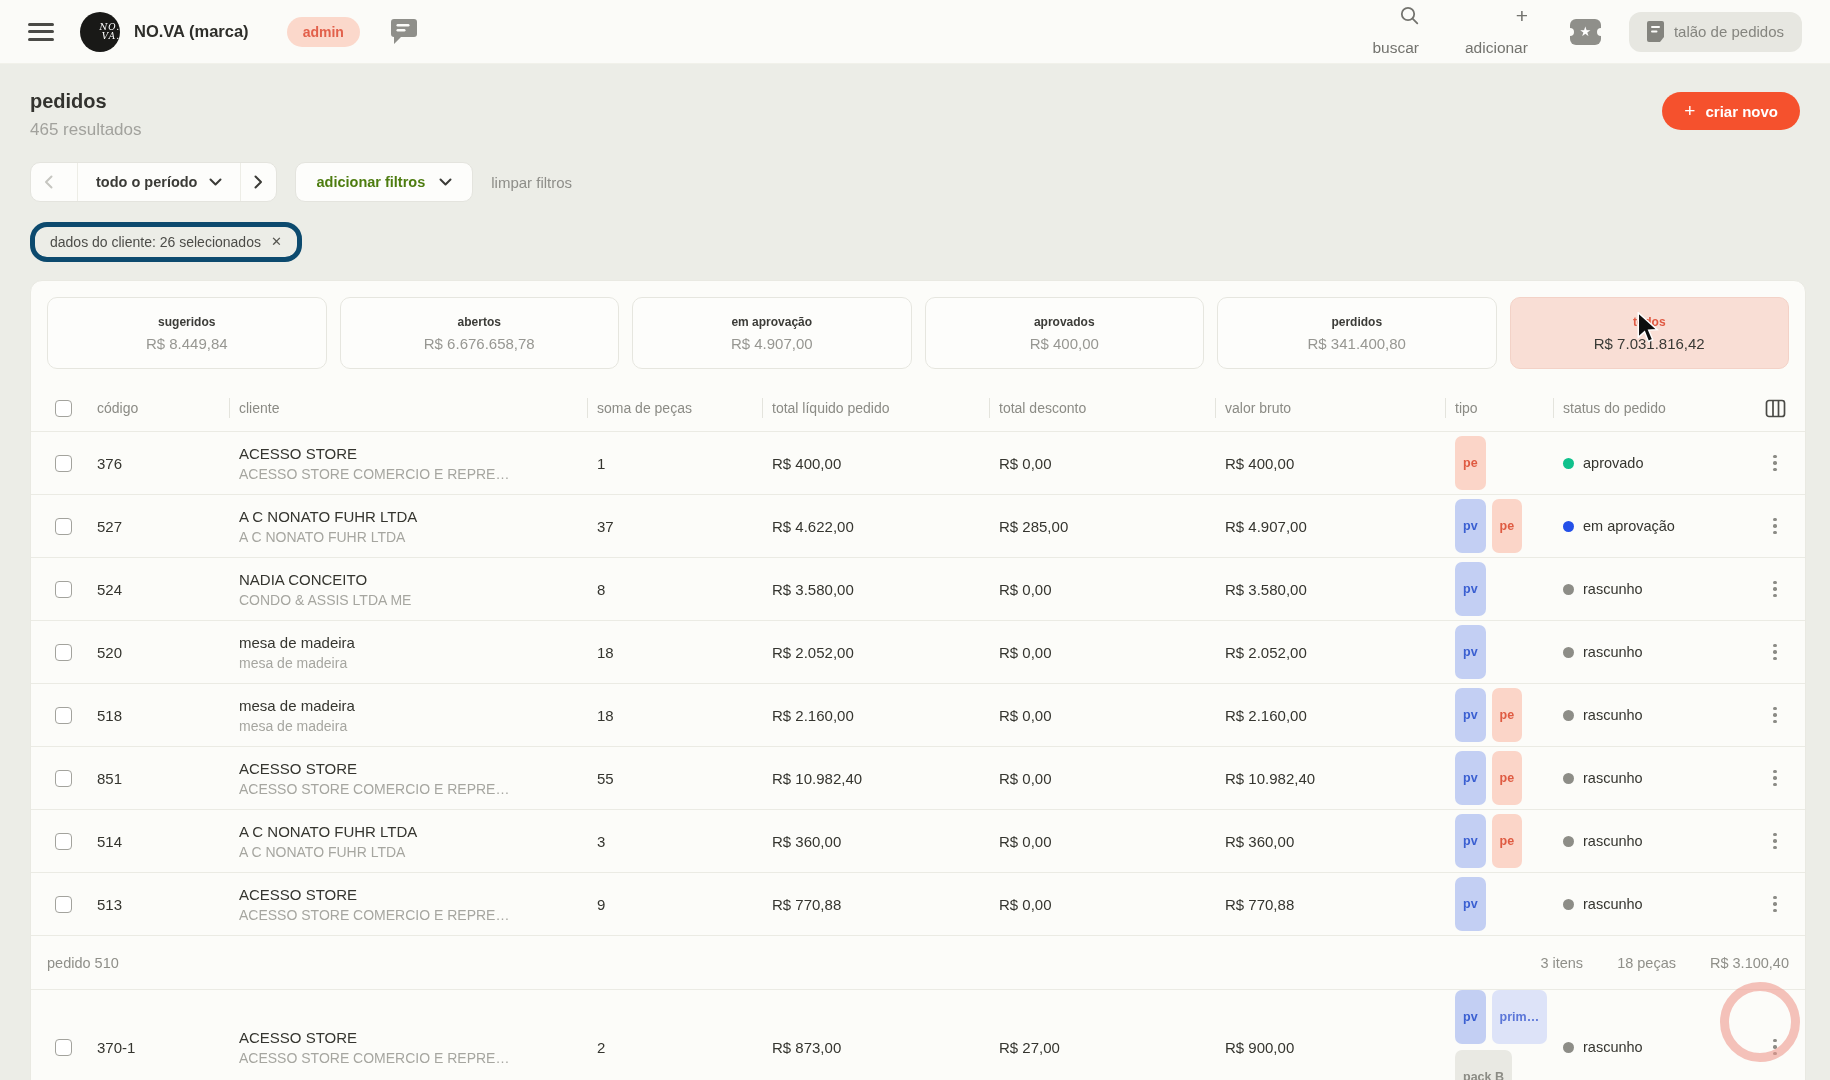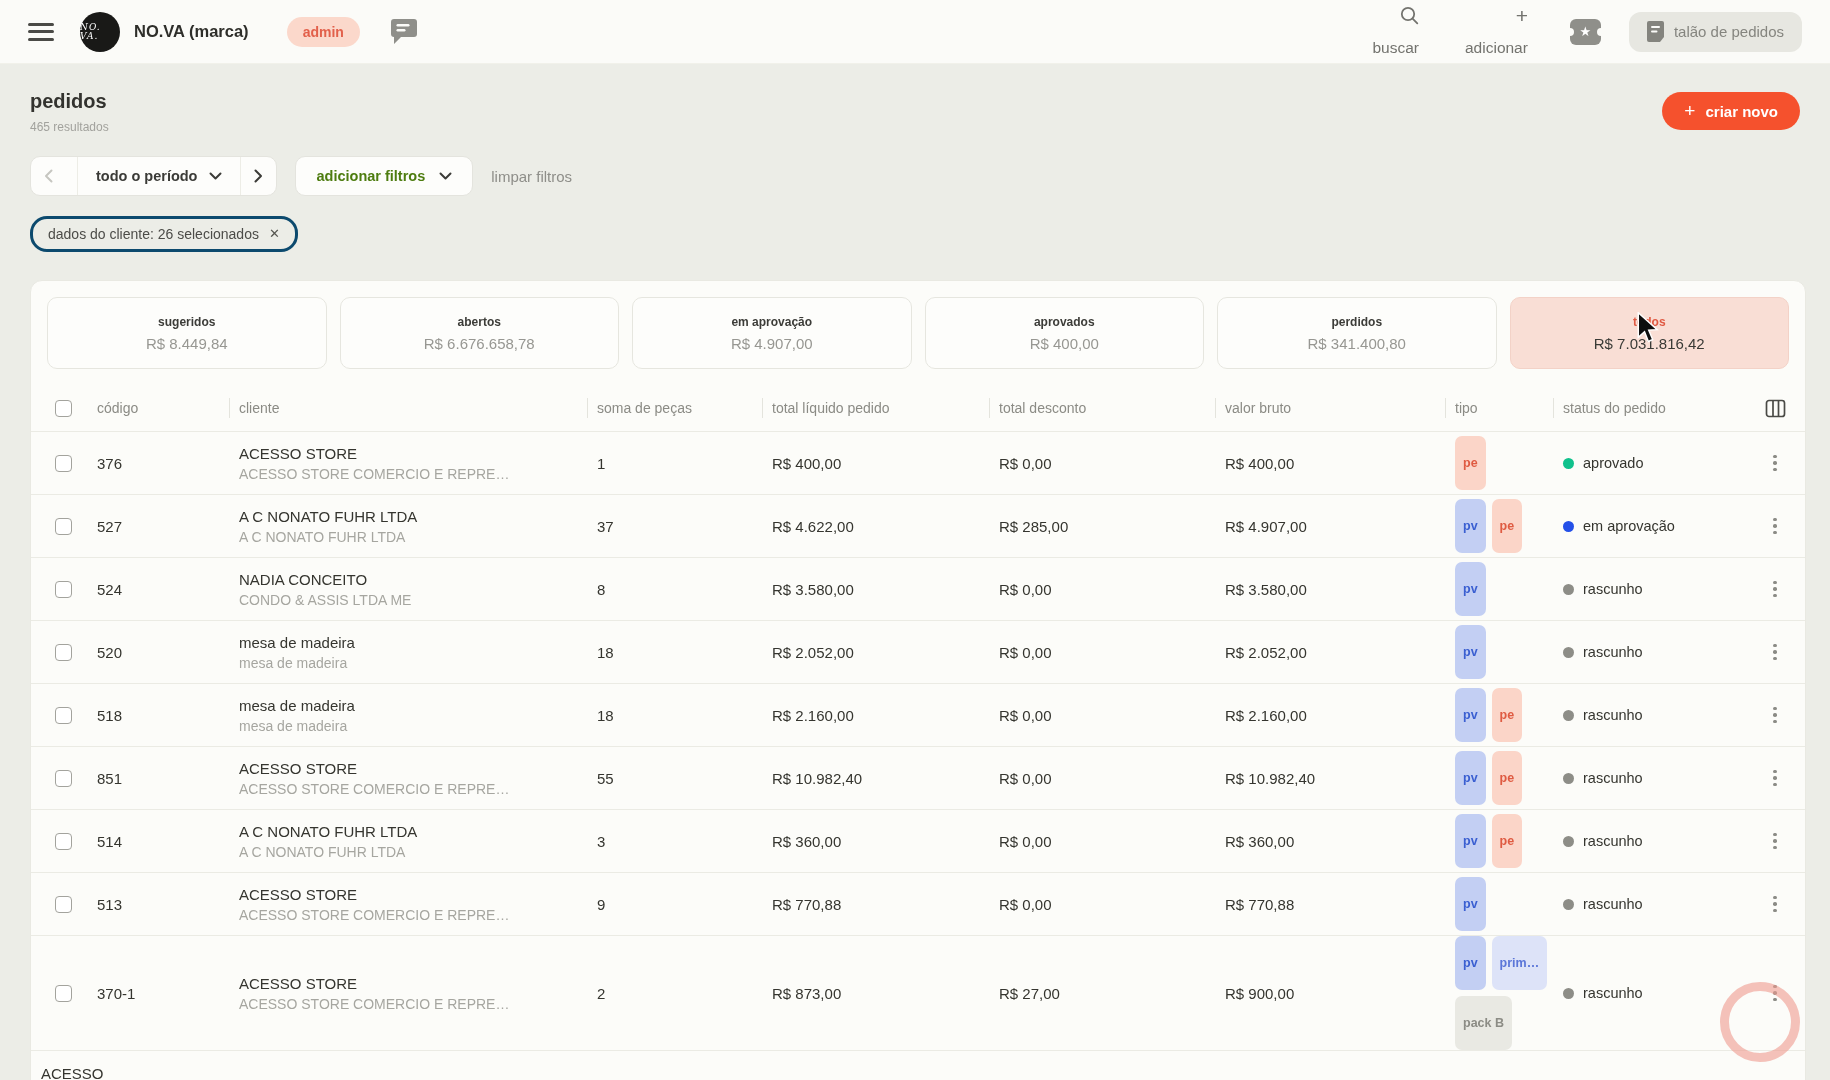--- a/index.html
+++ b/index.html
@@ -12,21 +12,21 @@
   
   .navbar {
     height:64px; background:#fbfbf8; display:flex; align-items:center;
     padding:0 28px; justify-content:space-between; border-bottom:1px solid #f1f1ea;
   }
   .nav-left, .nav-right { display:flex; align-items:center; }
   .hamburger { width:26px; display:flex; flex-direction:column; gap:4.5px; cursor:pointer; }
   .hamburger i { display:block; height:3px; background:#4a4a46; border-radius:2px; }
   .logo {
     width:40px; height:40px; border-radius:50%; background:#191917; margin-left:26px;
-    display:flex; flex-direction:column; align-items:flex-start; justify-content:center;
+    display:flex; flex-direction:column; align-items:flex-end; justify-content:center;
     color:#fff; font-family:"DejaVu Serif",serif; font-style:italic;
     font-size:9px; line-height:9px; letter-spacing:1px;
   }
   .brand { font-size:16.5px; font-weight:700; color:#2e2e2a; margin-left:14px; }
   .role-badge {
     margin-left:38px; background:#fbd8cb; color:#e2604b; font-weight:700;
     font-size:14px; padding:7px 16px; border-radius:16px;
   }
   .chat-btn { margin-left:30px; display:flex; align-items:center; cursor:pointer; }
   .nav-item { display:flex; align-items:flex-end; gap:14px; color:#73736e; font-size:15.5px; cursor:pointer;flex-direction:column; }
@@ -40,21 +40,21 @@
   .ticket span { color:#fff; font-size:13px; }
   .order-pad {
     margin-left:28px; background:#e7e7e1; border-radius:12px; height:40px;
     display:flex; align-items:center; gap:10px; padding:0 18px;
     color:#85857f; font-size:15px; cursor:pointer;
   }
 
   
   .page-head { padding:26px 30px 0 30px; position:relative; }
   .page-title { font-size:20px; font-weight:700; color:#33332f; }
-  .results { font-size:12px; color:#a2a29d; margin-top:7px; }
+  .results { font-size:17px; color:#a2a29d; margin-top:7px; }
   .create-btn {
     position:absolute; right:30px; top:28px; background:#f5512d; color:#fff;
     border:none; border-radius:19px; height:38px; padding:0 22px;
     font-size:15px; font-weight:700; display:flex; align-items:center; gap:10px; cursor:pointer;
     font-family:inherit;
   }
   .create-btn .plus { font-size:19px; font-weight:400; line-height:16px; }
 
   
   .filter-bar { display:flex; align-items:center; margin:22px 30px 0 30px; gap:18px; }
@@ -66,21 +66,21 @@
   .segmented .seg + .seg { border-left:1px solid #ededE6; }
   .seg-mid { gap:12px; font-size:14.5px; font-weight:700; color:#3b3b37; padding:8px 18px !important;margin-left:11px; }
   .btn-outline {
     display:flex; align-items:center; gap:14px; background:#fdfdfb; border:1px solid #e4e4de;
     border-radius:10px; height:40px; padding:0 20px; font-size:14.5px; font-weight:700;
     color:#4d7c0f; cursor:pointer; font-family:inherit;
   }
   .link-clear { color:#8e8e89; font-size:15px; cursor:pointer; }
   .chip {
     display:inline-flex; align-items:flex-start; gap:10px; margin:20px 0 0 30px;
-    border:3px solid #0c4a6e; border-radius:17px; padding:7px 15px;
+    border:5px solid #0c4a6e; border-radius:17px; padding:7px 15px;
     font-size:14px; color:#4c4c48; cursor:pointer; background:transparent;
   }
   .chip .x { font-size:13px; color:#55554f; }
 
   
   .sheet {
     position:absolute; left:30px; top:280px; width:1776px; height:900px;
     background:#fcfcf9; border:1px solid #e9e9e2; border-radius:12px; overflow:hidden;
   }
   .cards { display:grid; grid-template-columns:repeat(6,1fr); gap:13px; padding:16px 16px 16px 16px; }
@@ -528,20 +528,28 @@
     </div>
     <div class="actions">
       <div class="kebab">
             <i></i>
             <i></i>
             <i></i>
           </div>
     </div>
   </div>
 
+  <div class="grouprow">
+    <span class="group-label">pedido 510</span>
+    <span class="group-right">
+      <span>3 itens</span>
+      <span>18 peças</span>
+      <span>R$ 3.100,40</span>
+    </span>
+  </div>
 
   <div class="grid row tall">
     <div class="checkwrap">
           <span class="checkbox"></span>
         </div>
     <div class="cell t-code">370-1</div>
     <div class="cell">
       <div class="client-name">ACESSO STORE</div>
       <div class="client-sub">ACESSO STORE COMERCIO E REPRE…</div>
     </div>

